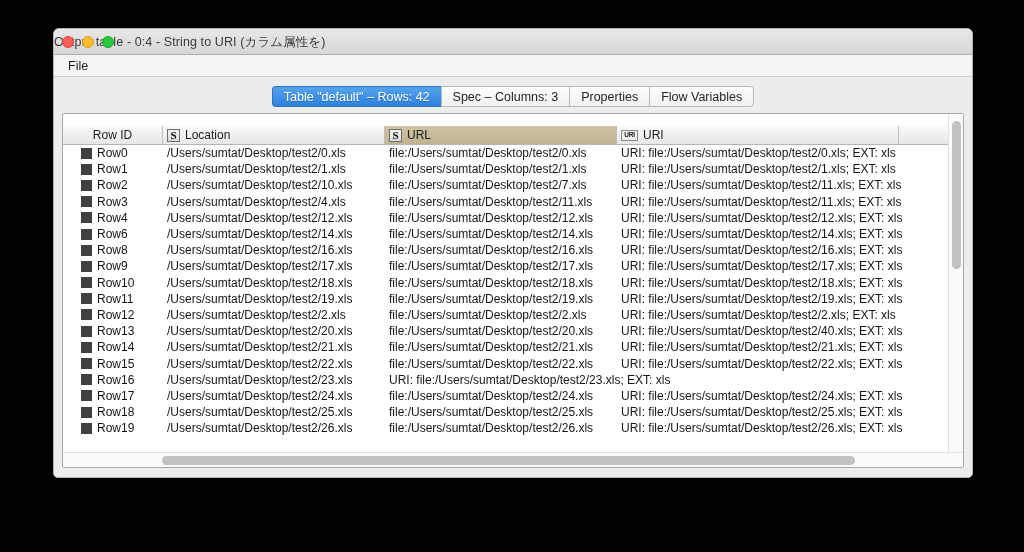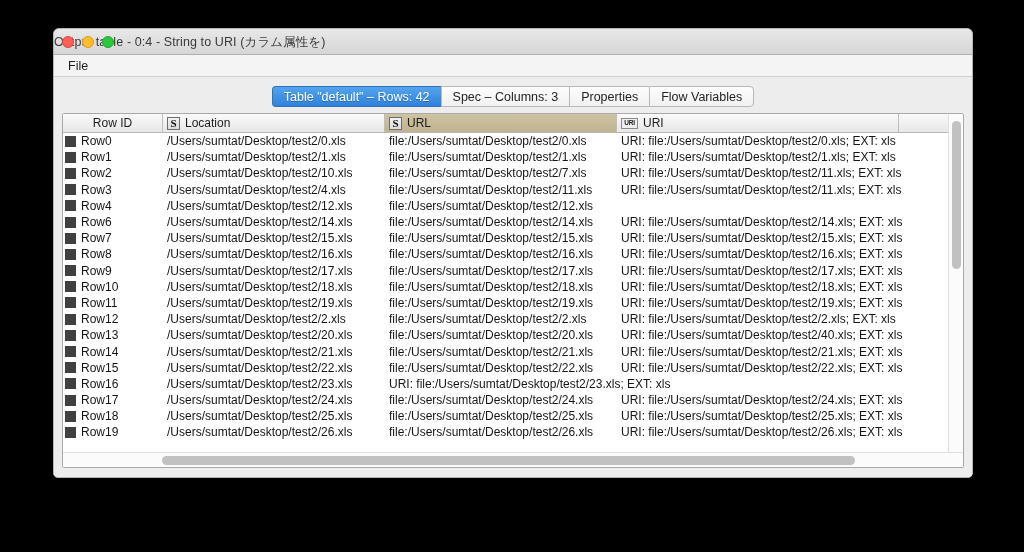--- a/index.html
+++ b/index.html
@@ -150,20 +150,21 @@
     overflow: hidden;
   }
 
   
   #header-row {
     display: flex;
     height: 19px;
     flex: 0 0 19px;
     background: linear-gradient(to bottom, #fafafa 0%, #e7e7e7 100%);
     border-bottom: 1px solid #b6b6b6;
+    margin-top: 12px;
   }
   .th {
     display: flex;
     align-items: center;
     font-size: 12px;
     color: #1c1c1c;
     border-right: 1px solid #bdbdbd;
     padding: 0 4px;
     background: linear-gradient(to bottom, #fafafa 0%, #e7e7e7 100%);
     overflow: hidden;
@@ -221,21 +222,21 @@
     white-space: nowrap;
     overflow: hidden;
     padding: 0 4px;
     flex: 0 0 auto;
     line-height: 16px;
   }
   .td.rowid {
     width: 100px;
     display: flex;
     align-items: center;
-    padding-left: 2px;
+    padding-left: 18px;
   }
   .swatch {
     width: 11px; height: 11px;
     background: #404040;
     flex: 0 0 auto;
     margin-right: 5px;
   }
   .td.location { width: 222px; }
   .td.url      { width: 232px; }
   .td.uri      { width: 330px; }
@@ -363,38 +364,30 @@
                 <div class="td url">file:/Users/sumtat/Desktop/test2/11.xls</div>
                 <div class="td uri">URI: file:/Users/sumtat/Desktop/test2/11.xls; EXT: xls</div>
               </div>
               <div class="tr">
                 <div class="td rowid">
                   <span class="swatch" style="background: rgb(64, 64, 64);"></span>
                   <span>Row4</span>
                 </div>
                 <div class="td location">/Users/sumtat/Desktop/test2/12.xls</div>
                 <div class="td url">file:/Users/sumtat/Desktop/test2/12.xls</div>
+                <div class="td uri">URI: file:/Users/sumtat/Desktop/test2/12.xls; EXT: xls</div>
               </div>
               <div class="tr">
                 <div class="td rowid">
                   <span class="swatch" style="background: rgb(64, 64, 64);"></span>
                   <span>Row6</span>
                 </div>
                 <div class="td location">/Users/sumtat/Desktop/test2/14.xls</div>
                 <div class="td url">file:/Users/sumtat/Desktop/test2/14.xls</div>
                 <div class="td uri">URI: file:/Users/sumtat/Desktop/test2/14.xls; EXT: xls</div>
-              </div>
-              <div class="tr">
-                <div class="td rowid">
-                  <span class="swatch" style="background: rgb(64, 64, 64);"></span>
-                  <span>Row7</span>
-                </div>
-                <div class="td location">/Users/sumtat/Desktop/test2/15.xls</div>
-                <div class="td url">file:/Users/sumtat/Desktop/test2/15.xls</div>
-                <div class="td uri">URI: file:/Users/sumtat/Desktop/test2/15.xls; EXT: xls</div>
               </div>
               <div class="tr">
                 <div class="td rowid">
                   <span class="swatch" style="background: rgb(64, 64, 64);"></span>
                   <span>Row8</span>
                 </div>
                 <div class="td location">/Users/sumtat/Desktop/test2/16.xls</div>
                 <div class="td url">file:/Users/sumtat/Desktop/test2/16.xls</div>
                 <div class="td uri">URI: file:/Users/sumtat/Desktop/test2/16.xls; EXT: xls</div>
               </div>

